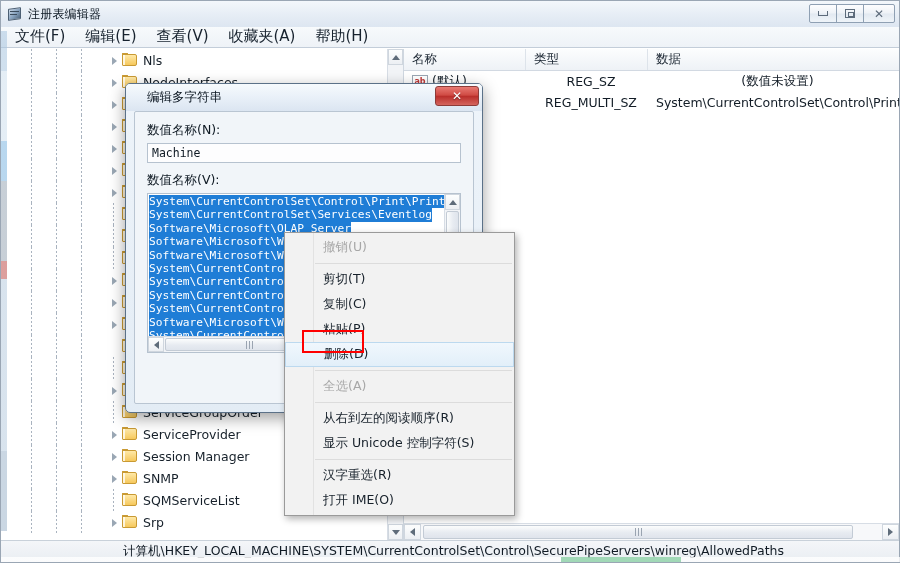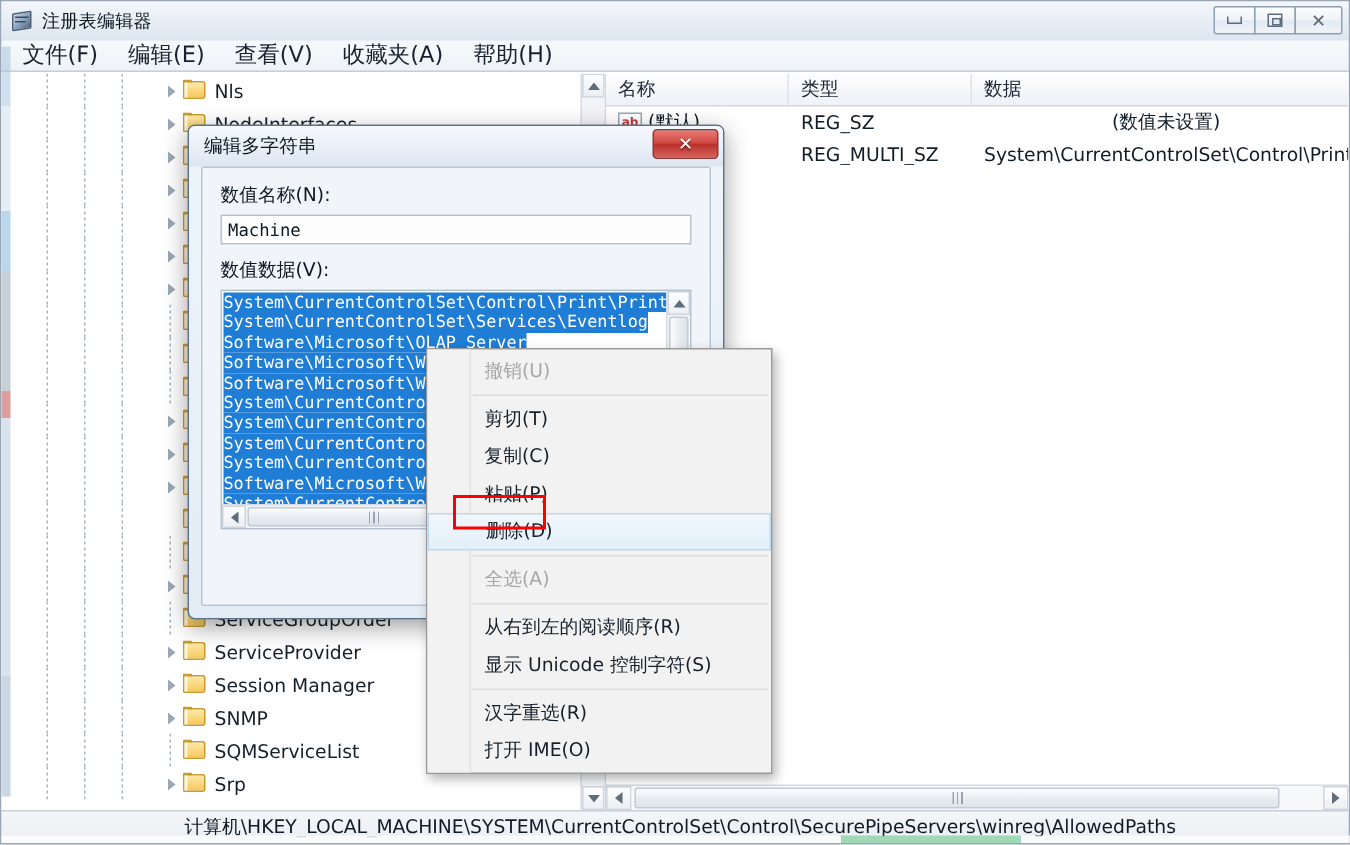--- a/index.html
+++ b/index.html
@@ -258,21 +258,21 @@
   .list-row {
     height: 21px;
     display: flex;
     align-items: center;
     font-size: 12.5px;
     color: #121c26;
     white-space: nowrap;
   }
   .cell { padding-left: 8px; overflow: hidden; }
   .cell-name { width: 122px; flex: 0 0 122px; display:flex; align-items:center;}
-  .cell-type { width: 122px; flex: 0 0 122px;}
+  .cell-type { width: 122px; flex: 0 0 122px; text-align: center;}
   .cell-data { flex: 1 1 auto; text-align: center; }
   .ab-ic {
     width: 16px; height: 14px; flex:0 0 16px; margin-right: 4px;
     border: 1px solid #9aa6b3;
     background: #fff;
     font-size: 8px; color: #c03a3a;
     display: flex; align-items: center; justify-content: center;
     font-weight: bold;
     line-height: 1;
   }
@@ -326,21 +326,21 @@
     z-index: 40;
     display: flex;
     flex-direction: column;
   }
   #dlg-titlebar {
     height: 27px;
     flex: 0 0 27px;
     position: relative;
     display: flex;
     align-items: center;
-    padding-left: 10px;
+    padding-left: 21px;
     background: linear-gradient(180deg,#f6fafd 0%, #e6eef7 60%, #dbe5f1 100%);
     border-radius: 4px 4px 0 0;
   }
   #dlg-title {
     font-size: 12.5px;
     color: #0a1520;
     white-space: nowrap;
   }
   #dlg-close {
     position: absolute;
@@ -939,21 +939,21 @@
         <span>✕</span>
       </div>
     </div>
 
     <div id="dlg-body">
       <div class="dlg-label">数值名称(N):</div>
       <div id="value-name-input">
         <span>Machine</span>
       </div>
 
-      <div class="dlg-label">数值数据(V):</div>
+      <div class="dlg-label">数值名称(V):</div>
       <div id="value-data-wrap">
         <div id="value-data-text">
           <div class="data-line-wrap"><span class="data-line">System\CurrentControlSet\Control\Print\Printers</span></div>
           <div class="data-line-wrap"><span class="data-line">System\CurrentControlSet\Services\Eventlog</span></div>
           <div class="data-line-wrap"><span class="data-line">Software\Microsoft\OLAP Server</span></div>
           <div class="data-line-wrap"><span class="data-line">Software\Microsoft\Windows NT\CurrentVersion\Print</span></div>
           <div class="data-line-wrap"><span class="data-line">Software\Microsoft\Windows NT\CurrentVersion\Windows</span></div>
           <div class="data-line-wrap"><span class="data-line">System\CurrentControlSet\Control\ContentIndex</span></div>
           <div class="data-line-wrap"><span class="data-line">System\CurrentControlSet\Control\Terminal Server</span></div>
           <div class="data-line-wrap"><span class="data-line">System\CurrentControlSet\Control\Terminal Server\UserConfig</span></div>

